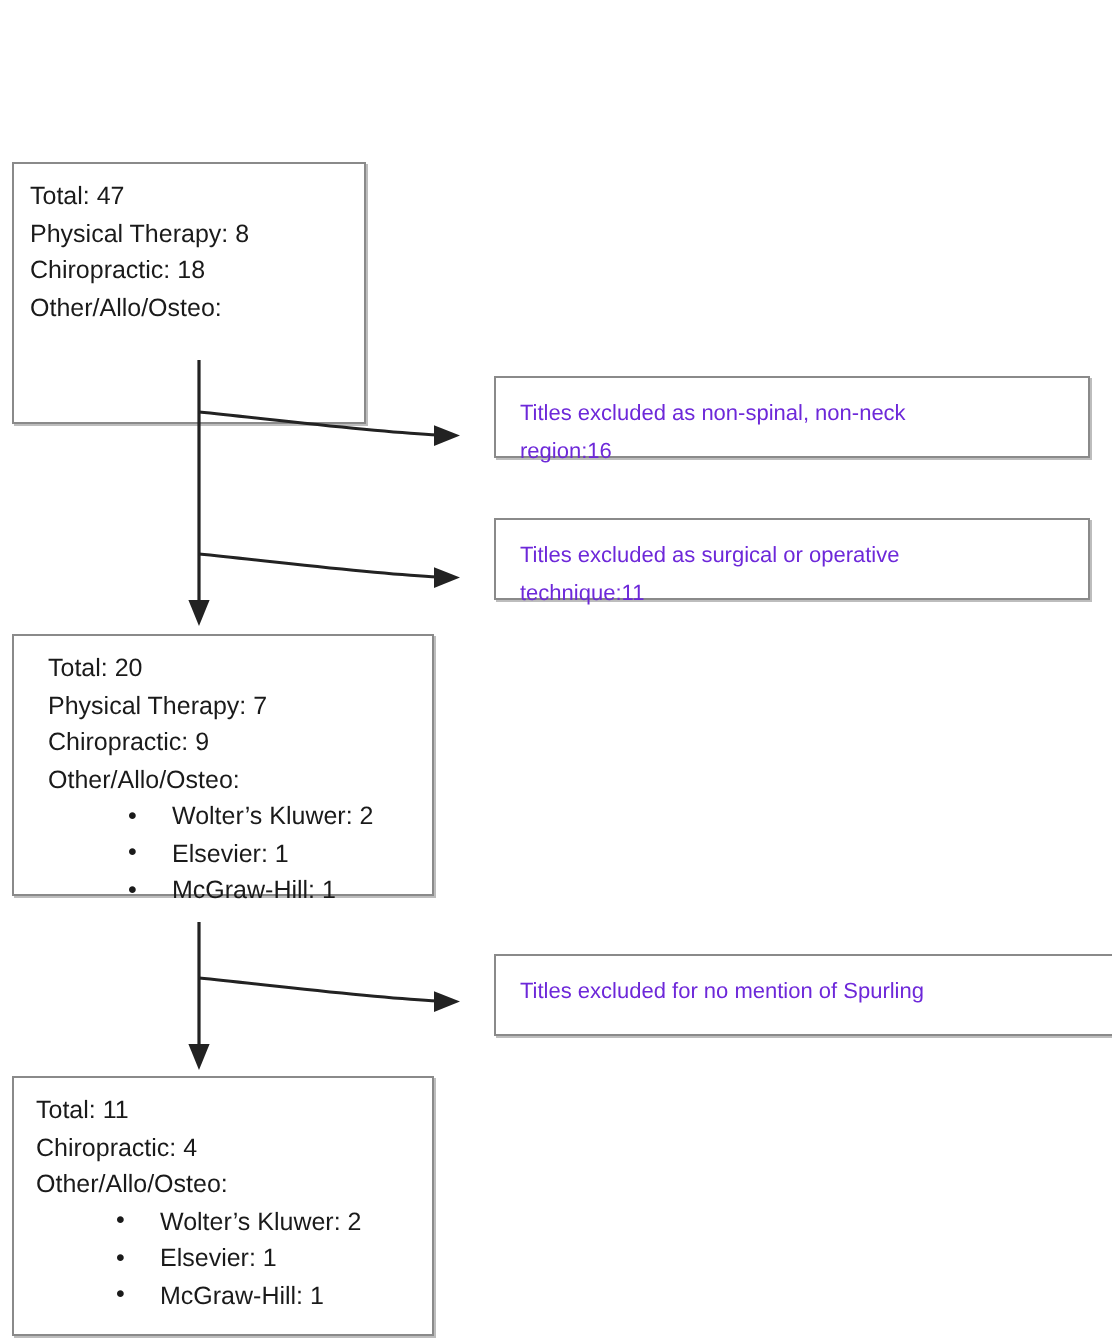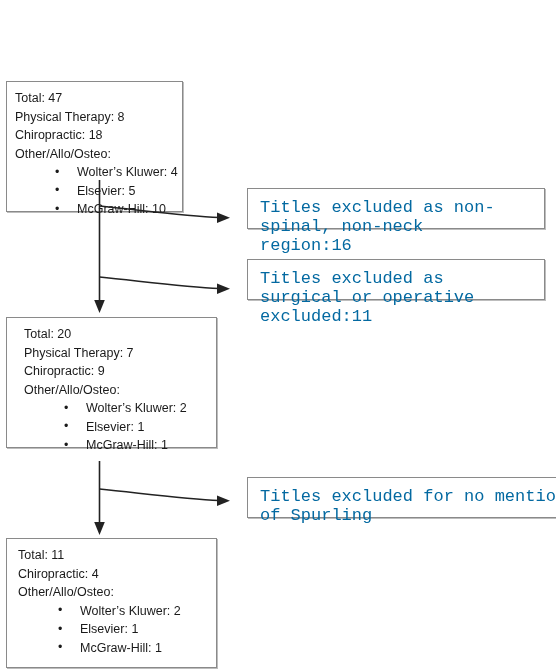--- a/index.html
+++ b/index.html
@@ -58,24 +58,23 @@
     content: "\2022";
     position: absolute;
     left: 40px;
     top: -0.5px;
     font-size: 12.5px;
     line-height: 18.5px;
     color: #1a1a1a;
   }
 
   .excl-text {
-    font-size: 17px;
+    font-size: 11px;
     line-height: 19px;
-    color: #0369a1;
-    font-family: Liberation Mono, monospace;
+    color: #6d28d9;
   }
 
   
   .connector {
     position: absolute;
     overflow: visible;
   }
   .connector svg {
     display: block;
     overflow: visible;
@@ -84,25 +83,20 @@
 </head>
 <body>
 
 <div id="canvas">
 
   <div class="box main-box" style="left:6px; top:41px; width:177px; height:131px;margin-top:40px;">
     <div class="line">Total: 47</div>
     <div class="line">Physical Therapy: 8</div>
     <div class="line">Chiropractic: 18</div>
     <div class="line">Other/Allo/Osteo:</div>
-    <ul class="bullets">
-      <li>Wolter’s Kluwer: 4</li>
-      <li>Elsevier: 5</li>
-      <li>McGraw-Hill: 10</li>
-    </ul>
   </div>
 
   <div class="connector" style="left:0px; top:0px; width:556px; height:672px;">
     <svg width="556" height="672" viewBox="0 0 556 672">
 
       <line x1="99.5" y1="180" x2="99.5" y2="303" stroke="#222222" stroke-width="1.6"></line>
 
       <polygon points="99.5,313 94.2,300 104.8,300" fill="#222222"></polygon>
 
       <path d="M99.5,206 C140,210 185,216 219,217.5" stroke="#222222" stroke-width="1.5" fill="none"></path>
@@ -113,21 +107,21 @@
     </svg>
   </div>
 
   <div class="box excl-box" style="left:247px; top:188px; width:298px; height:41px;">
     <div class="excl-text">Titles excluded as non-spinal, non-neck</div>
     <div class="excl-text">region:16</div>
   </div>
 
   <div class="box excl-box" style="left:247px; top:259px; width:298px; height:41px;">
     <div class="excl-text">Titles excluded as surgical or operative</div>
-    <div class="excl-text">excluded:11</div>
+    <div class="excl-text">technique:11</div>
   </div>
 
   <div class="box main-box" style="left:6px; top:317px; width:211px; height:131px;padding-left:17px;">
     <div class="line">Total: 20</div>
     <div class="line">Physical Therapy: 7</div>
     <div class="line">Chiropractic: 9</div>
     <div class="line">Other/Allo/Osteo:</div>
     <ul class="bullets">
       <li>Wolter’s Kluwer: 2</li>
       <li>Elsevier: 1</li>

